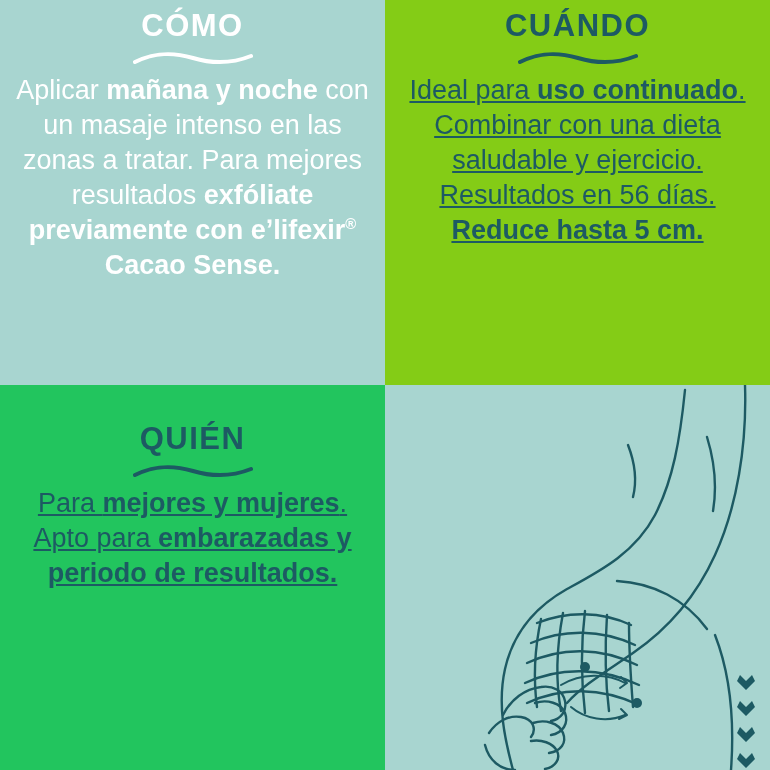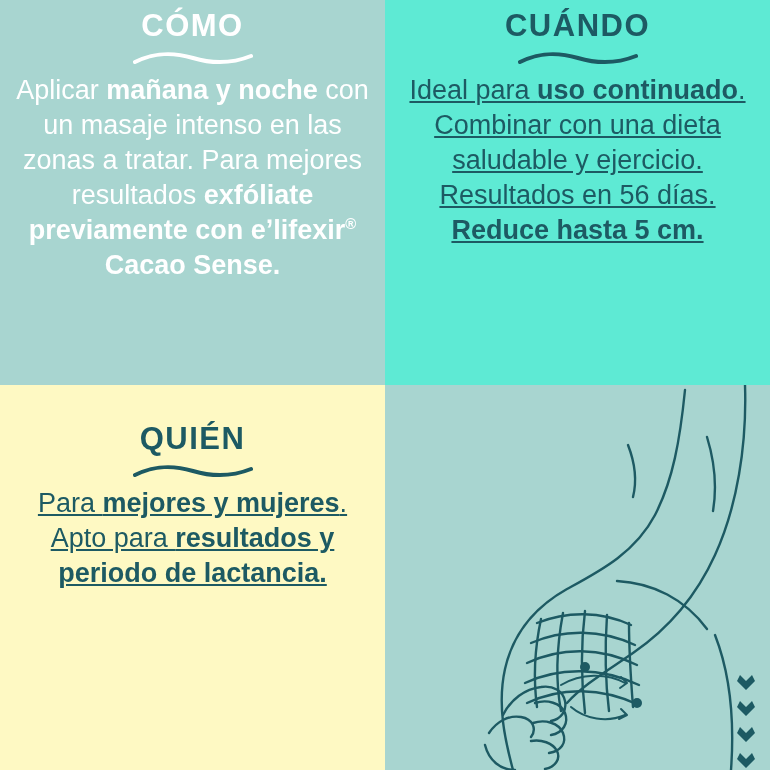--- a/index.html
+++ b/index.html
@@ -11,22 +11,22 @@
   .grid {
     width: 770px; height: 596px;
     display: grid;
     grid-template-columns: 385px 385px;
     grid-template-rows: 385px 385px;
   }
   .cell { position: relative; overflow: hidden; }
 
   
   .cell-como    { background: #a8d5d0; }
-  .cell-cuando  { background: #5eead4; }
-  .cell-quien   { background: #fef9c3; }
+  .cell-cuando  { background: #84cc16; }
+  .cell-quien   { background: #22c55e; }
   .cell-image   { background: #a8d5d0; }
 
   
   .heading {
     text-align: center;
     font-weight: 700;
     letter-spacing: 1.5px;
     font-size: 31px;
     line-height: 1;
     padding-top: 10px;
@@ -84,21 +84,21 @@
       <div class="body-text body-dark">Ideal para <b>uso continuado</b>. Combinar con una dieta saludable y ejercicio. Resultados en 56 días. <b>Reduce hasta 5 cm.</b></div>
     </div>
   </div>
 
   <div class="cell cell-quien">
     <div class="inner inner-quien">
       <div class="heading heading-dark">QUIÉN</div>
       <svg class="wave" width="120" height="16" viewBox="0 0 120 16">
         <path d="M2 11 C 22 1, 40 1, 60 7 C 80 13, 98 13, 118 5" fill="none" stroke="#1d5a63" stroke-width="4" stroke-linecap="round"></path>
       </svg>
-      <div class="body-text body-dark">Para <b>mejores y mujeres</b>. Apto para <b>resultados y periodo de lactancia.</b></div>
+      <div class="body-text body-dark">Para <b>mejores y mujeres</b>. Apto para <b>embarazadas y periodo de resultados.</b></div>
     </div>
   </div>
 
   <div class="cell cell-image">
     <svg class="illus" viewBox="0 0 385 385">
       <g fill="none" stroke="#1d5a63" stroke-width="2.4" stroke-linecap="round" stroke-linejoin="round">
 
         <path d="M300 5 C 295 55, 288 95, 270 130 C 250 168, 215 186, 182 204
                  C 150 222, 128 248, 120 284 C 112 320, 120 355, 128 385"></path>
         <path d="M360 0 C 362 60, 352 122, 330 170 C 310 214, 280 246, 248 268

